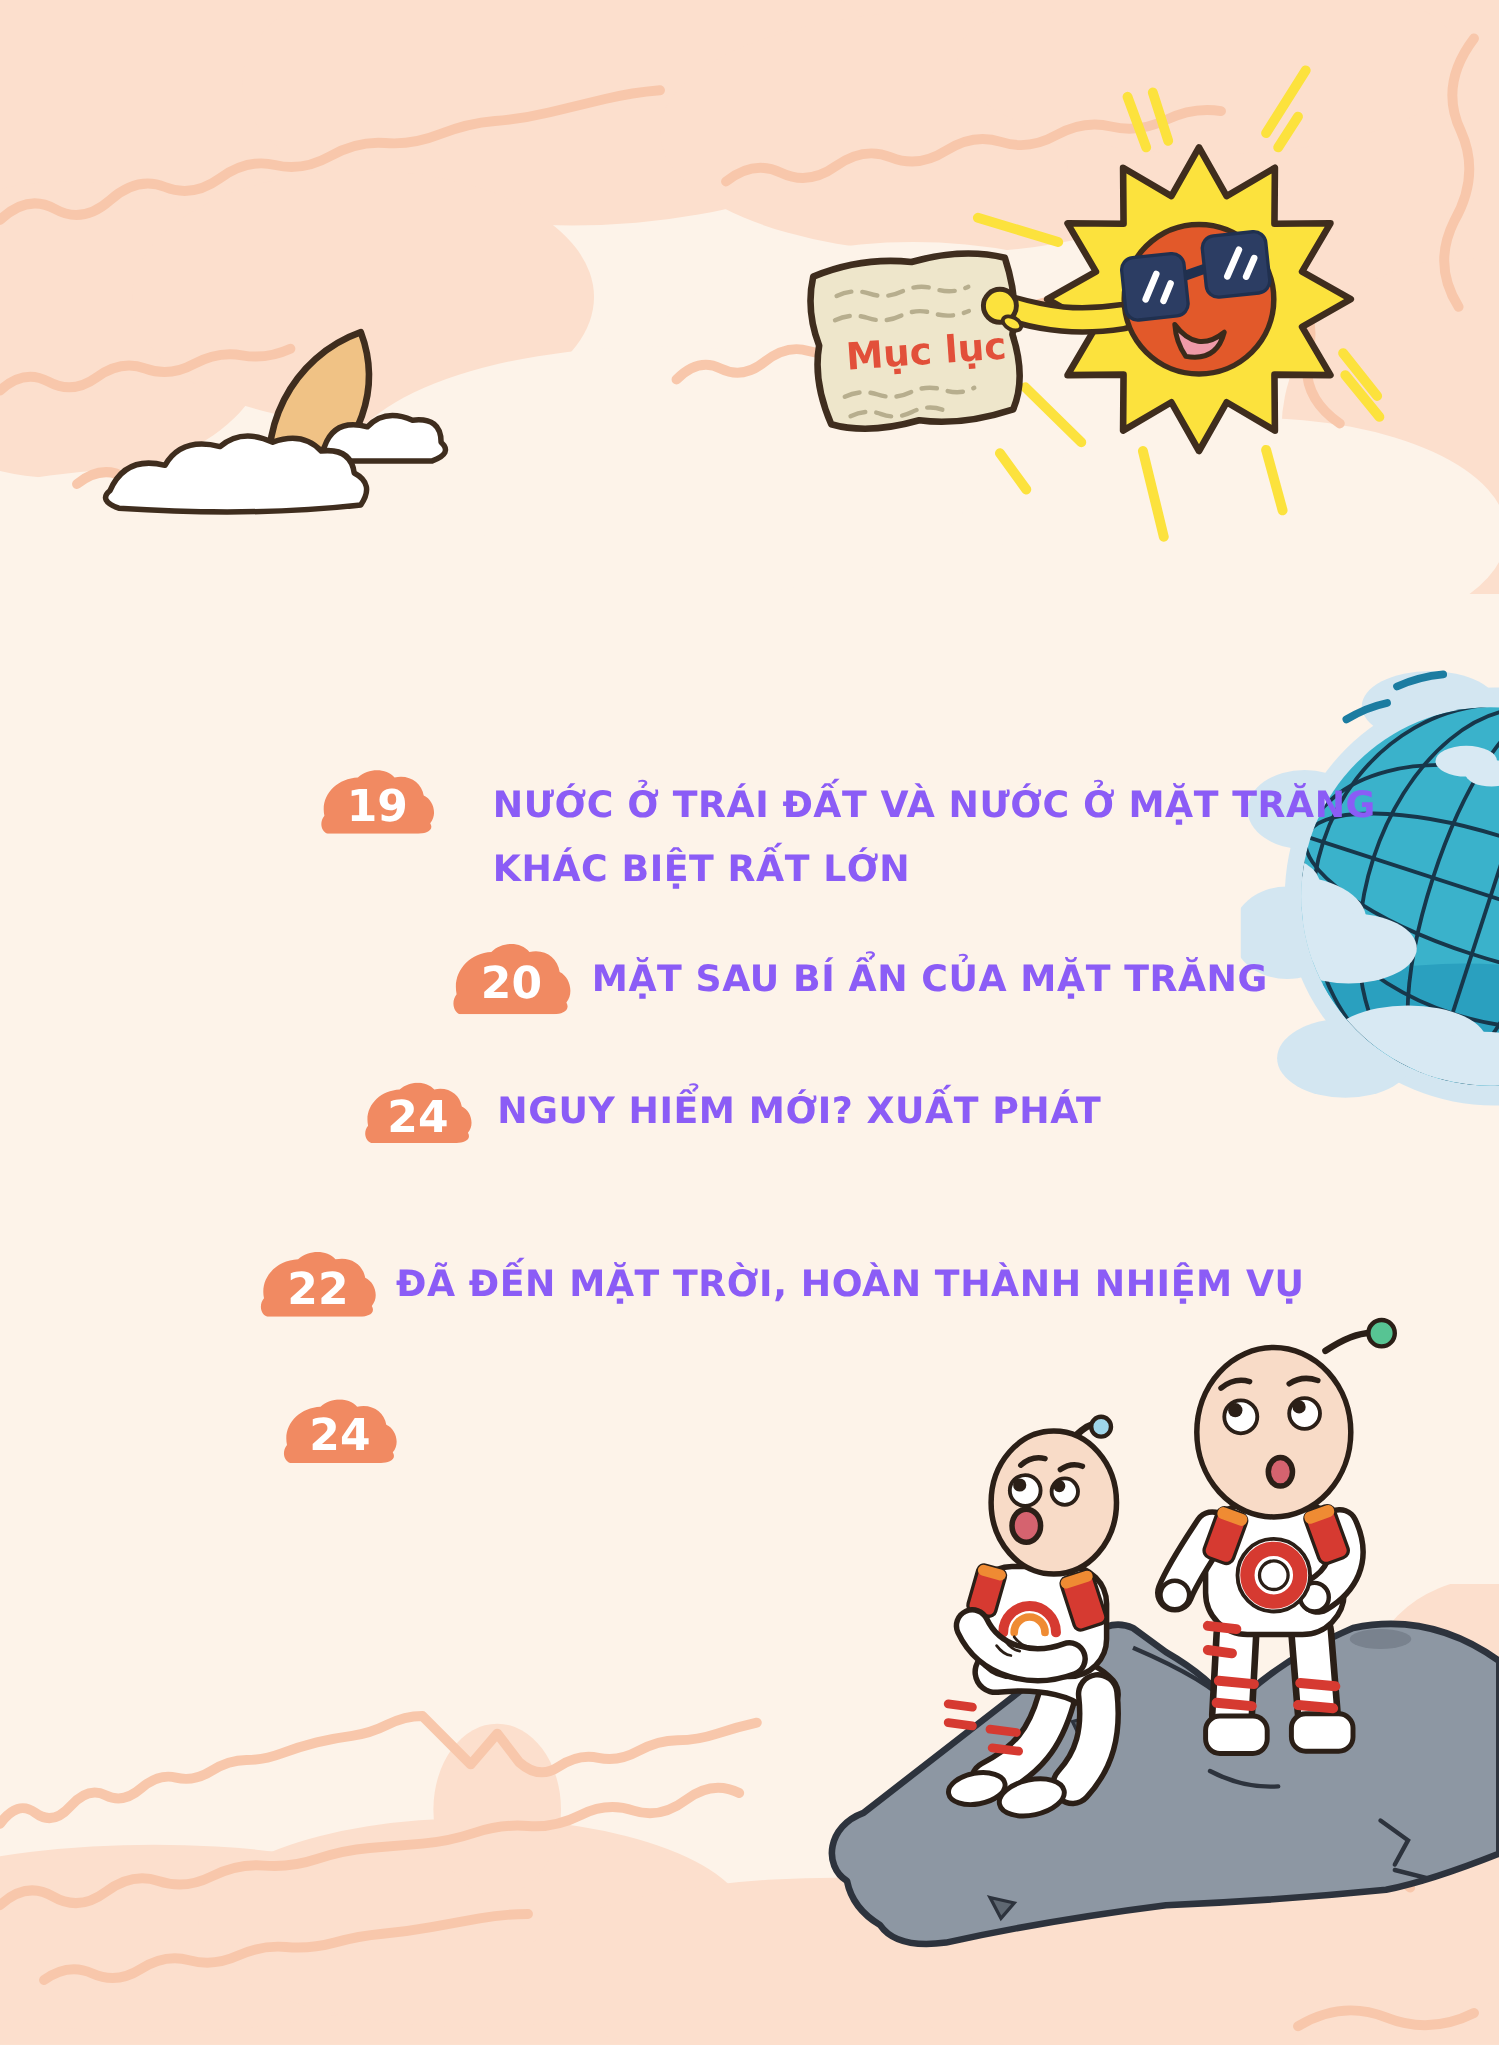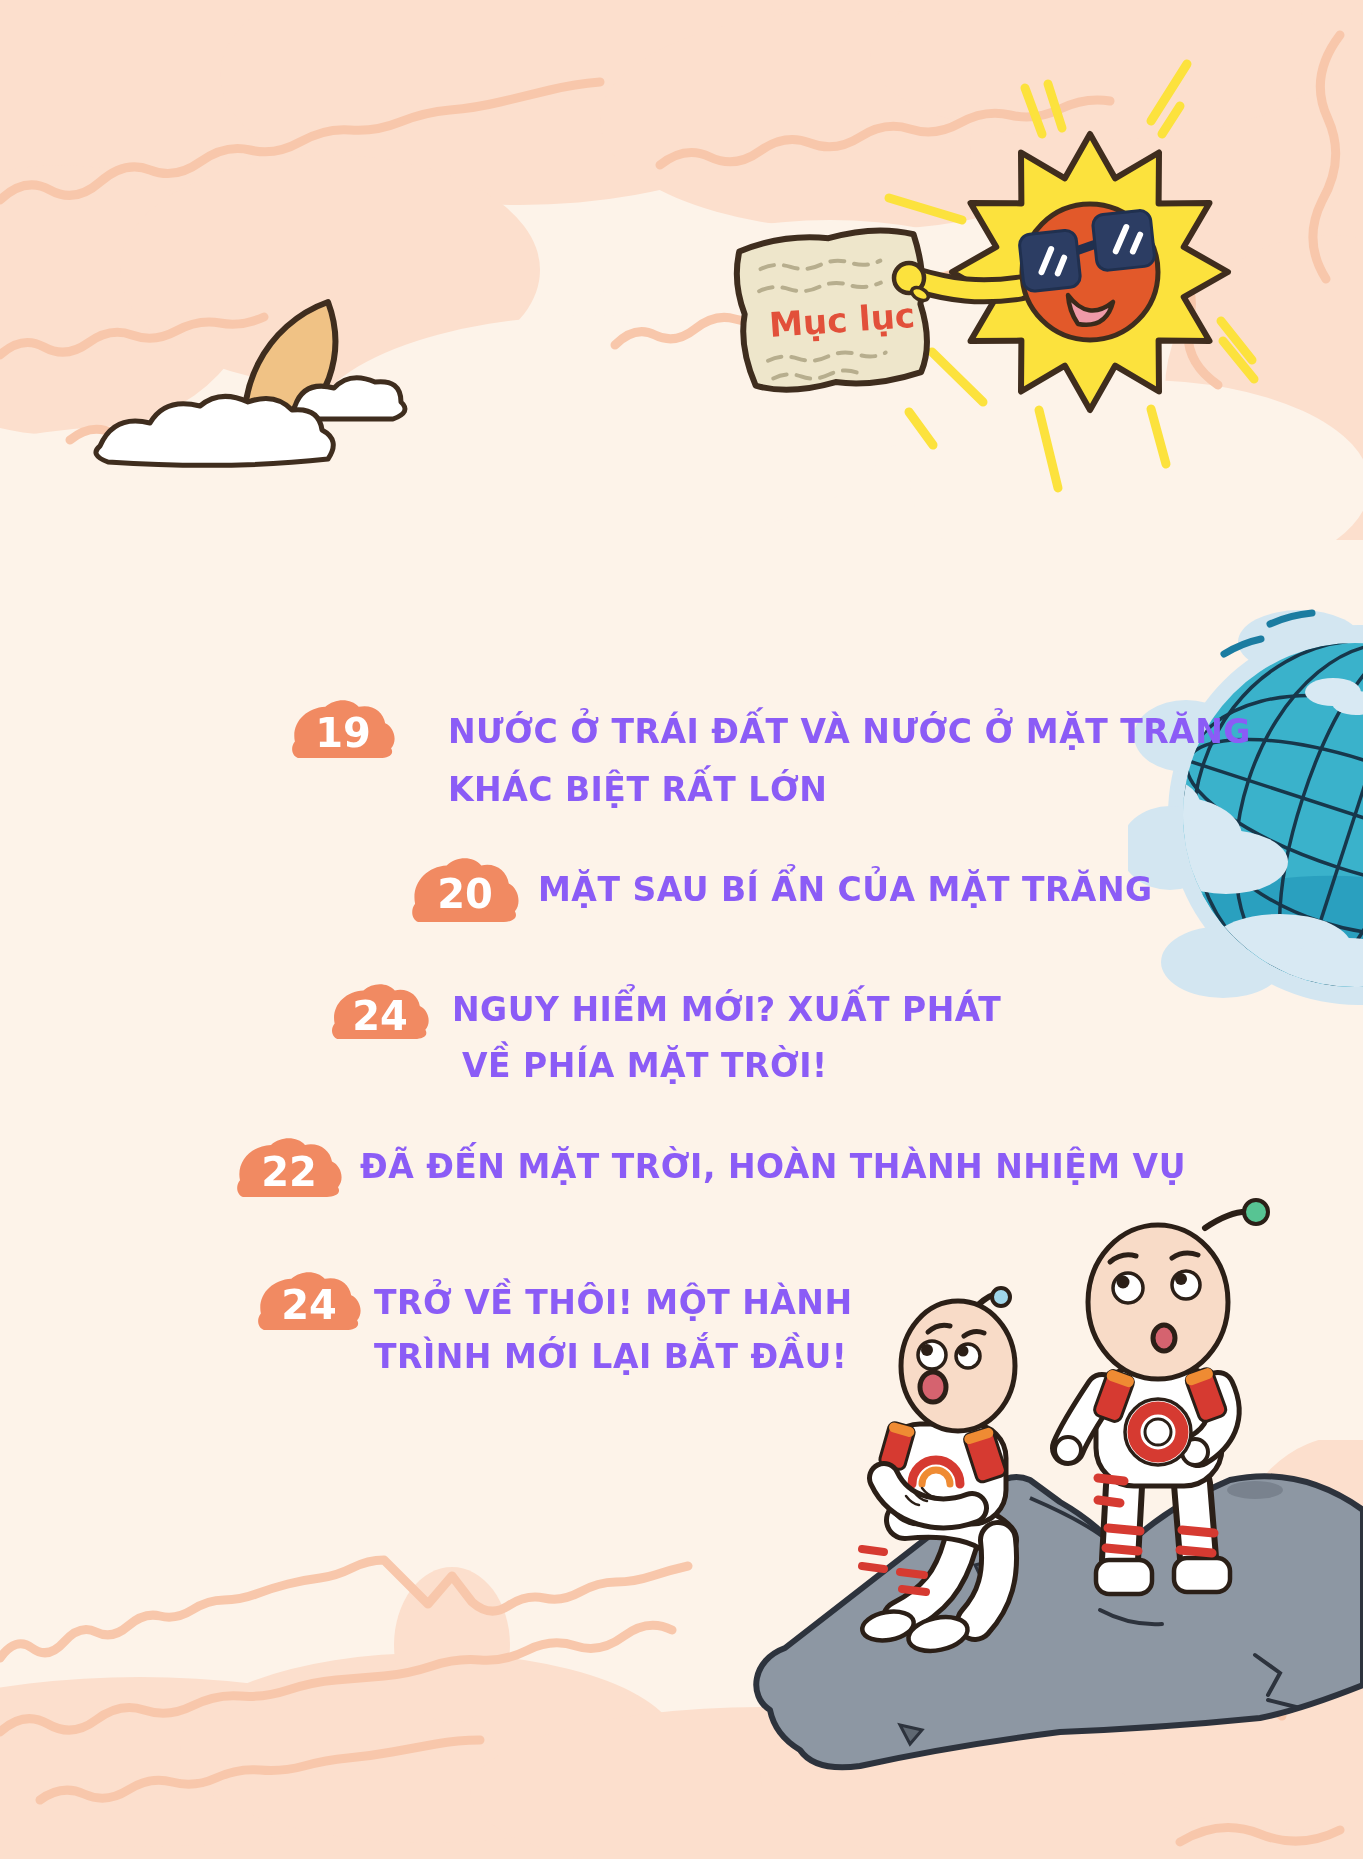--- a/index.html
+++ b/index.html
@@ -187,38 +187,35 @@
   </div>
   <div class="toc-line" style="left:538px;top:870px">MẶT SAU BÍ ẨN CỦA MẶT TRĂNG</div>
 
   <div class="badge" style="left:330px;top:984px;width:100px;height:55px">
     <svg width="100" height="55" viewBox="0 0 108 60" preserveAspectRatio="none">
       <path d="M8,60 C2,58 0,49 5,43 C1,24 16,8 36,7 C46,-2 62,-2 70,7 C84,4 95,12 97,24 C106,28 110,42 103,50 C107,57 99,60 92,60 Z" fill="#f18a62"></path>
     </svg>
     <span class="num">24</span>
   </div>
   <div class="toc-line" style="left:452px;top:990px">NGUY HIỂM MỚI? XUẤT PHÁT</div>
-  <div class="toc-line" style="left:462px;top:1046px">VỀ PHÍA MẶT TRỜI!</div>
 
   <div class="badge" style="left:235px;top:1138px;width:108px;height:59px">
     <svg width="108" height="59" viewBox="0 0 108 60" preserveAspectRatio="none">
       <path d="M8,60 C2,58 0,49 5,43 C1,24 16,8 36,7 C46,-2 62,-2 70,7 C84,4 95,12 97,24 C106,28 110,42 103,50 C107,57 99,60 92,60 Z" fill="#f18a62"></path>
     </svg>
     <span class="num">22</span>
   </div>
   <div class="toc-line" style="left:360px;top:1147px">ĐÃ ĐẾN MẶT TRỜI, HOÀN THÀNH NHIỆM VỤ</div>
 
   <div class="badge" style="left:256px;top:1272px;width:106px;height:58px">
     <svg width="106" height="58" viewBox="0 0 108 60" preserveAspectRatio="none">
       <path d="M8,60 C2,58 0,49 5,43 C1,24 16,8 36,7 C46,-2 62,-2 70,7 C84,4 95,12 97,24 C106,28 110,42 103,50 C107,57 99,60 92,60 Z" fill="#f18a62"></path>
     </svg>
     <span class="num">24</span>
   </div>
-  <div class="toc-line" style="left:374px;top:1283px">TRỞ VỀ THÔI! MỘT HÀNH</div>
-  <div class="toc-line" style="left:374px;top:1337px">TRÌNH MỚI LẠI BẮT ĐẦU!</div>
 
   <svg class="abs" style="left:600px;top:1180px" width="763" height="679" viewBox="0 0 763 679">
 
     <g>
       <path d="M170,530 C148,516 152,480 185,468 L395,305 Q412,292 430,300 L460,322 Q500,345 520,373 Q560,330 630,300 Q700,285 763,330 L763,505 Q700,530 660,538 Q560,548 460,552 Q350,566 260,586 Q215,592 200,570 Q175,555 170,530 Z" fill="#8d97a3" stroke="#2d333d" stroke-width="6" stroke-linejoin="round"></path>
       <path d="M430,318 Q500,348 520,372" fill="none" stroke="#2d333d" stroke-width="4"></path>
       <path d="M500,430 q30,16 62,14" fill="none" stroke="#2d333d" stroke-width="4" stroke-linecap="round"></path>
       <path d="M655,475 l25,18 l-12,22 M668,520 l32,8" fill="none" stroke="#2d333d" stroke-width="4" stroke-linecap="round"></path>
       <ellipse cx="655" cy="310" rx="28" ry="9" fill="#79828e"></ellipse>
       <polygon points="375,385 402,378 410,398 385,406" fill="#5f6872" stroke="#2d333d" stroke-width="3"></polygon>

